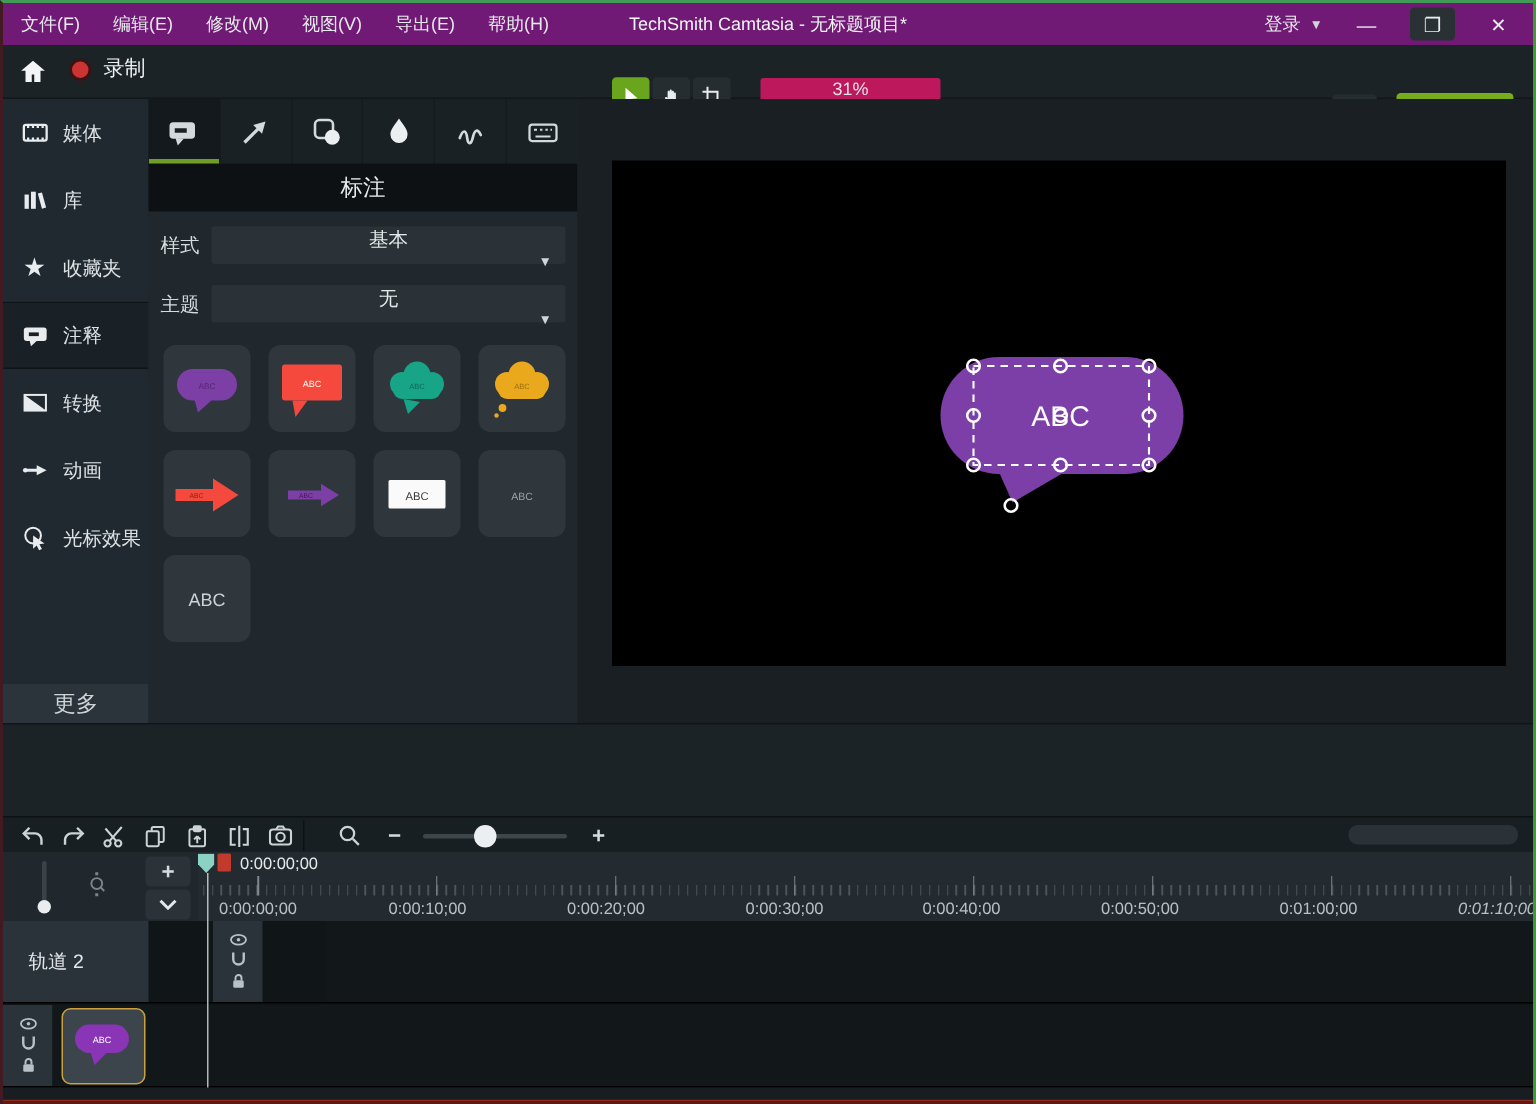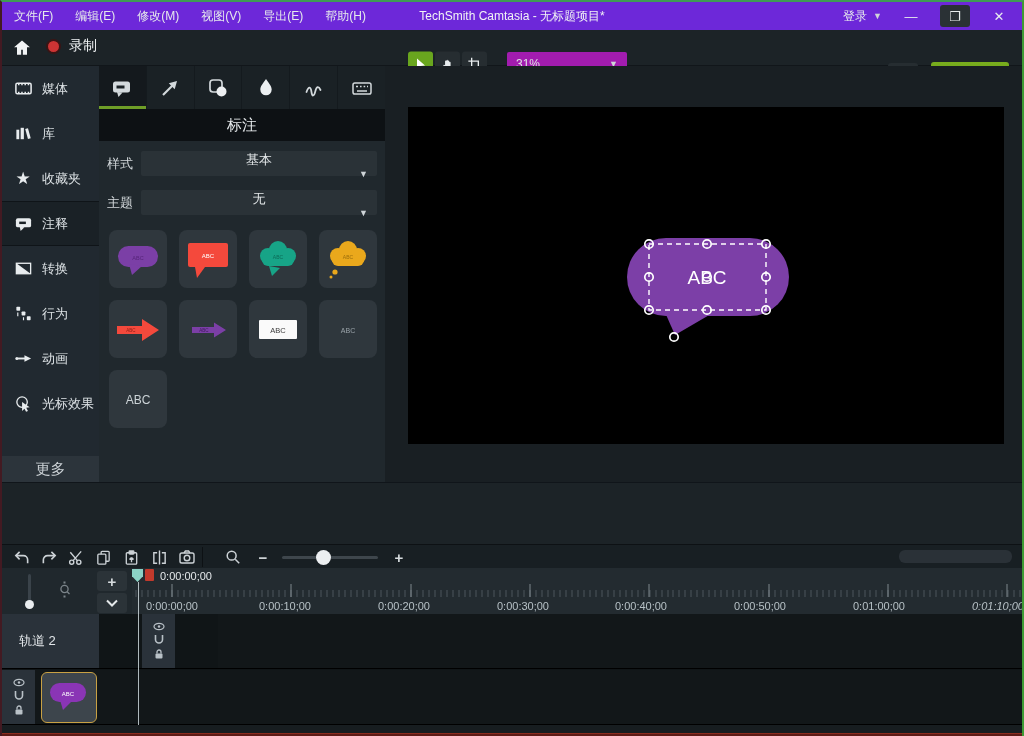--- a/index.html
+++ b/index.html
@@ -2,41 +2,41 @@
 <html><head>
 <meta charset="utf-8">
 <style>
   * { margin:0; padding:0; box-sizing:border-box; }
   html,body { width:1024px; height:736px; overflow:hidden; background:#10151a;
     font-family:"Liberation Sans", sans-serif; -webkit-font-smoothing:antialiased; }
   .window { position:relative; width:1024px; height:736px; background:#1d2428; overflow:hidden;
     border-top:2px solid #3f9b55; border-right:2px solid #3f9b35; border-left:2px solid #431a22; }
 
   
-  .titlebar { position:absolute; left:0; right:0; top:0; height:28px; background:#6d28d9;
+  .titlebar { position:absolute; left:0; right:0; top:0; height:28px; background:#701a75;
     display:flex; align-items:center; color:#e6eaec; font-size:12px; }
   .menus { display:flex; gap:22px; padding-left:12px; }
   .menus span { cursor:default; }
   .win-title { position:absolute; left:50%; transform:translateX(-50%); color:#f2f4f5; font-size:12px; white-space:nowrap; }
   .tb-right { position:absolute; right:8px; display:flex; align-items:center; gap:14px; }
   .login { display:flex; align-items:center; gap:6px; color:#e6eaec; }
   .caret { font-size:9px; color:#cfd5d8; }
   .winbtn { width:30px; height:22px; display:flex; align-items:center; justify-content:center; color:#e8ecee; font-size:13px; }
   .winbtn.restore { background:#2a3135; border-radius:3px; }
 
   
   .toolbar { position:absolute; left:0; right:0; top:28px; height:36px; background:#1c2327; border-bottom:1px solid #11161a; }
   .home { position:absolute; left:10px; top:8px; }
   .record { position:absolute; left:44px; top:7px; display:flex; align-items:center; gap:8px; color:#eef1f2; font-size:14px; }
   .rec-dot { width:15px; height:15px; border-radius:50%; background:#cc3434; border:2px solid #3a1414; }
   .tools { position:absolute; left:406px; top:34px; transform:translateY(-50%); display:flex; gap:2px; }
   .toolbtn { width:25px; height:25px; border-radius:3px; background:#262d31; display:flex; align-items:center; justify-content:center; }
   .toolbtn.active { background:#69a61e; }
-  .zoom-select { position:absolute; left:505px; top:22px; width:120px; height:24px; background:#a21caf; border-radius:2px;
-    color:#dfe3e5; font-size:12px; display:flex; align-items:center; padding:0 9px; }
+  .zoom-select { position:absolute; left:505px; top:22px; width:120px; height:24px; background:#be185d; border-radius:2px;
+    color:#dfe3e5; font-size:12px; display:flex; align-items:center; padding:0 9px;flex-direction:column; }
   .zoom-select .caret { margin-left:auto; }
   .dl-btn { position:absolute; left:886px; top:33px; width:30px; height:25px; background:#262d31; border-radius:3px;
     display:flex; align-items:center; justify-content:center; }
   .export-btn { position:absolute; left:929px; top:32px; width:78px; height:27px; background:linear-gradient(#79ad1e,#639a10);
     border-radius:3px; display:flex; align-items:center; justify-content:center; gap:7px; color:#fff; font-size:14px; }
 
   
   .main { position:absolute; left:0; right:0; top:64px; height:416px; display:flex; }
   .sidebar { width:97px; background:#212930; display:flex; flex-direction:column; position:relative; }
   .side-item { height:45px; display:flex; align-items:center; gap:9px; padding-left:11px; color:#dde2e5; font-size:13px; }
@@ -240,33 +240,20 @@
           <svg width="19" height="19" viewBox="0 0 20 20">
               <rect x="2.5" y="4.5" width="15" height="11" fill="none" stroke="#e8ecee" stroke-width="1.4"></rect>
               <path d="M2.5 15.5v-11l15 11z" fill="#e8ecee"></path>
             </svg>
         </span>
         <span>转换</span>
       </div>
       <div class="side-item">
         <span class="side-icon">
           <svg width="19" height="19" viewBox="0 0 20 20">
-              <g fill="#e8ecee">
-                <rect x="2.5" y="3" width="4" height="4" rx="0.8"></rect>
-                <rect x="8" y="8" width="4" height="4" rx="0.8"></rect>
-                <rect x="13.5" y="13" width="4" height="4" rx="0.8"></rect>
-                <path d="M4 9v4M10 14v3" stroke="#e8ecee" stroke-width="1.2"></path>
-              </g>
-            </svg>
-        </span>
-        <span>行为</span>
-      </div>
-      <div class="side-item">
-        <span class="side-icon">
-          <svg width="19" height="19" viewBox="0 0 20 20">
               <circle cx="3" cy="10" r="1.6" fill="#e8ecee"></circle>
               <path d="M4 10h8" stroke="#e8ecee" stroke-width="2"></path>
               <polygon points="11,6.5 18,10 11,13.5" fill="#e8ecee"></polygon>
             </svg>
         </span>
         <span>动画</span>
       </div>
       <div class="side-item">
         <span class="side-icon">
           <svg width="19" height="19" viewBox="0 0 20 20">

